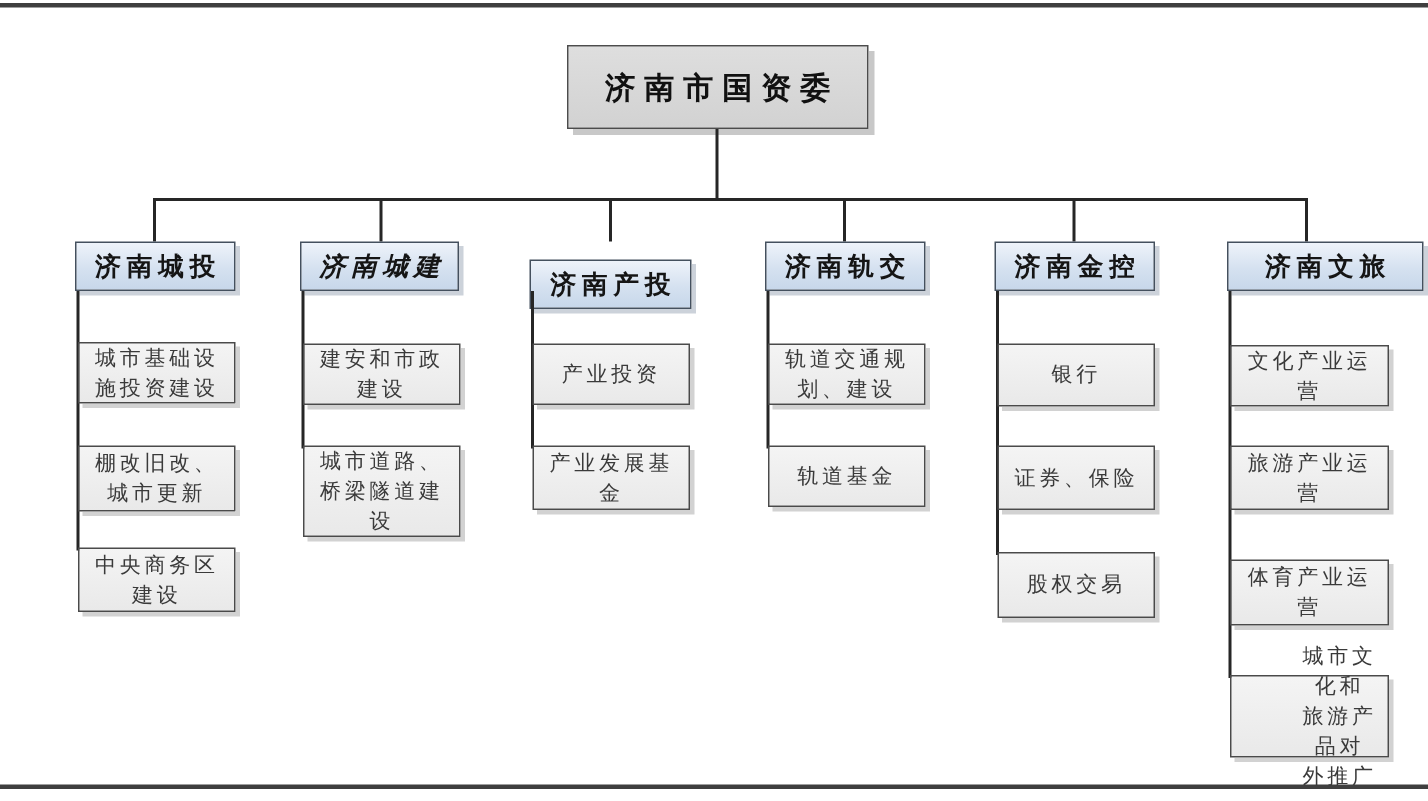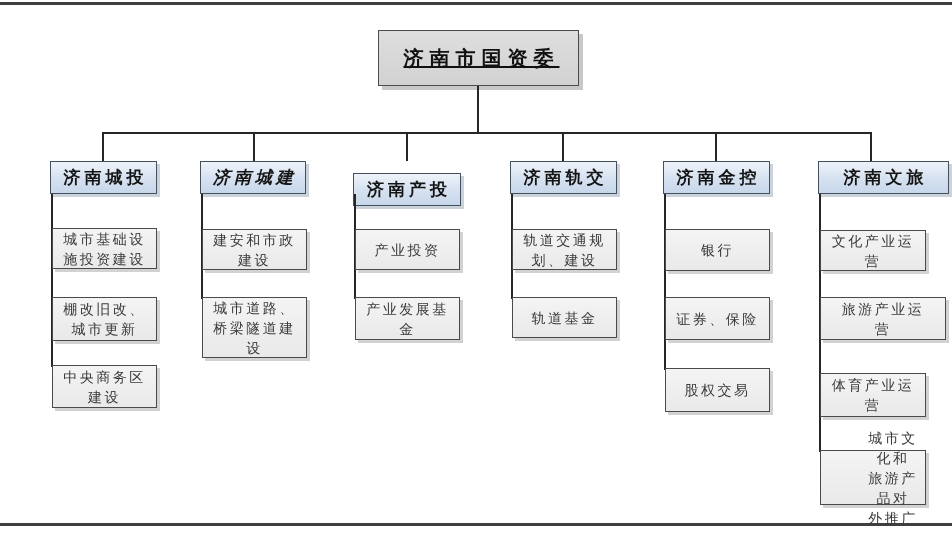--- a/index.html
+++ b/index.html
@@ -26,21 +26,20 @@
     position: absolute;
     left: 378px; top: 30px;
     width: 201px; height: 56px;
     background: linear-gradient(180deg, #dedede 0%, #d2d2d2 100%);
     border: 1.5px solid #4c4c4c;
     box-shadow: 4px 4px 0 #c8c8c8;
     display: flex; align-items: center; justify-content: center;
     font-size: 20px; font-weight: bold; color: #111111;
     letter-spacing: 6px; text-indent: 6px;
     box-sizing: border-box;
-    text-decoration: underline;
   }
   .header-box {
     position: absolute;
     top: 161px; height: 33px;
     background: linear-gradient(180deg, #eef3fa 0%, #d5e1f0 55%, #c7d7ea 100%);
     border: 1.2px solid #44505e;
     box-shadow: 3px 3px 0 #ccd2da;
     display: flex; align-items: center; justify-content: center;
     font-size: 17px; font-weight: bold; color: #151515;
     letter-spacing: 4px; text-indent: 4px;
@@ -111,21 +110,21 @@
   <div class="header-box" style="left:663px; width:107px;">济南金控</div>
   <div class="line" style="left:664px; top:194px; width:2px; height:176px;"></div>
   <div class="child-box" style="left:665px; top:297px; width:105px; height:43px;">证券、保险</div>
   <div class="child-box" style="left:665px; top:229px; width:105px; height:42px;">银行</div>
   <div class="child-box" style="left:665px; top:368px; width:105px; height:44px;">股权交易</div>
 
   <div class="header-box" style="left:818px; width:131px;">济南文旅</div>
   <div class="line" style="left:819px; top:194px; width:2px; height:258px;"></div>
   <div class="child-box" style="left:820px; top:230px; width:106px; height:41px;">文化产业运
 营</div>
-  <div class="child-box" style="left:820px; top:297px; width:126px; height:43px;">旅游产业运
+  <div class="child-box" style="left:820px; top:297px; width:106px; height:43px;">旅游产业运
 营</div>
   <div class="child-box" style="left:820px; top:373px; width:106px; height:44px;">体育产业运
 营</div>
   <div class="child-box" style="left:820px; top:450px; width:106px; height:55px;padding-left:40px;">城市文化和
 旅游产品对
 外推广</div>
 
 </div>
 
 </body></html>

